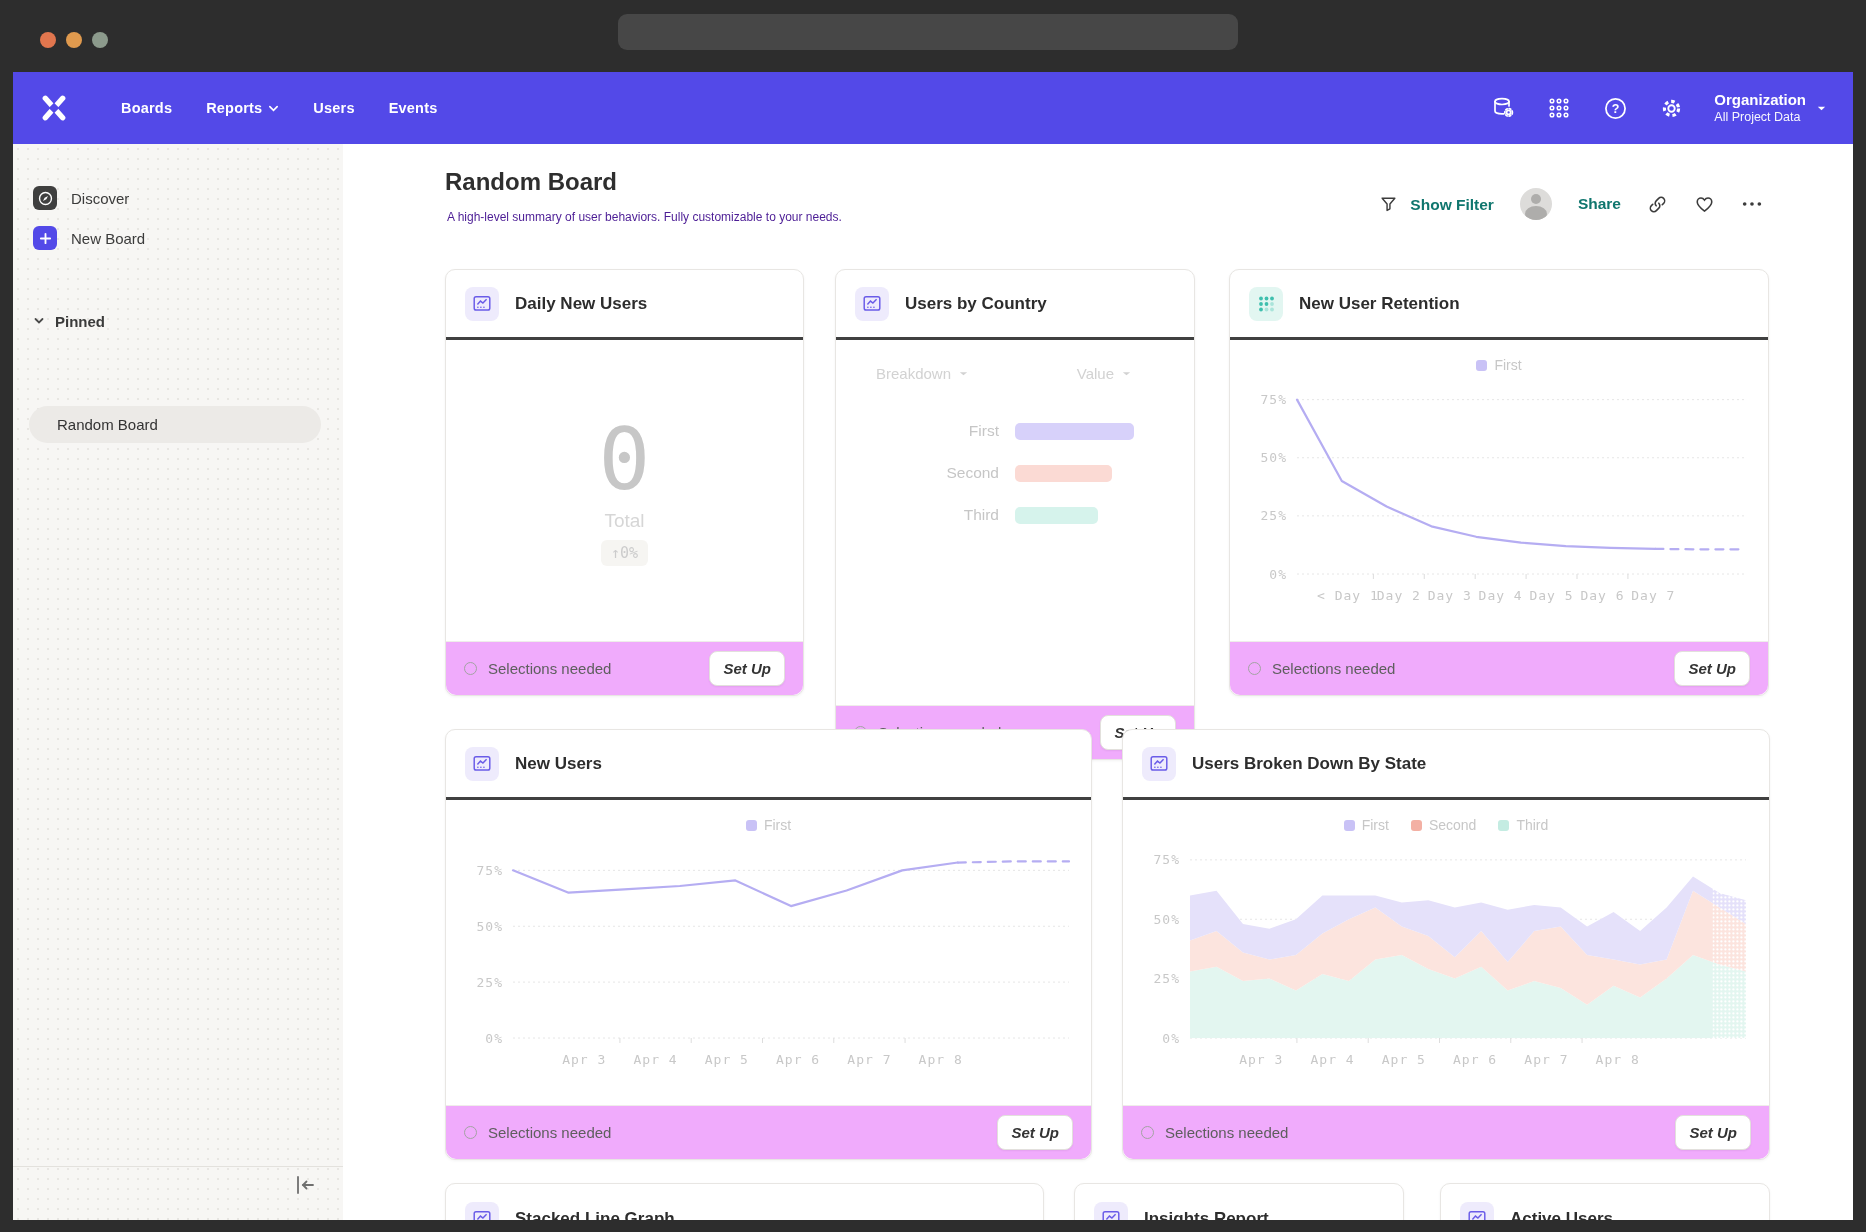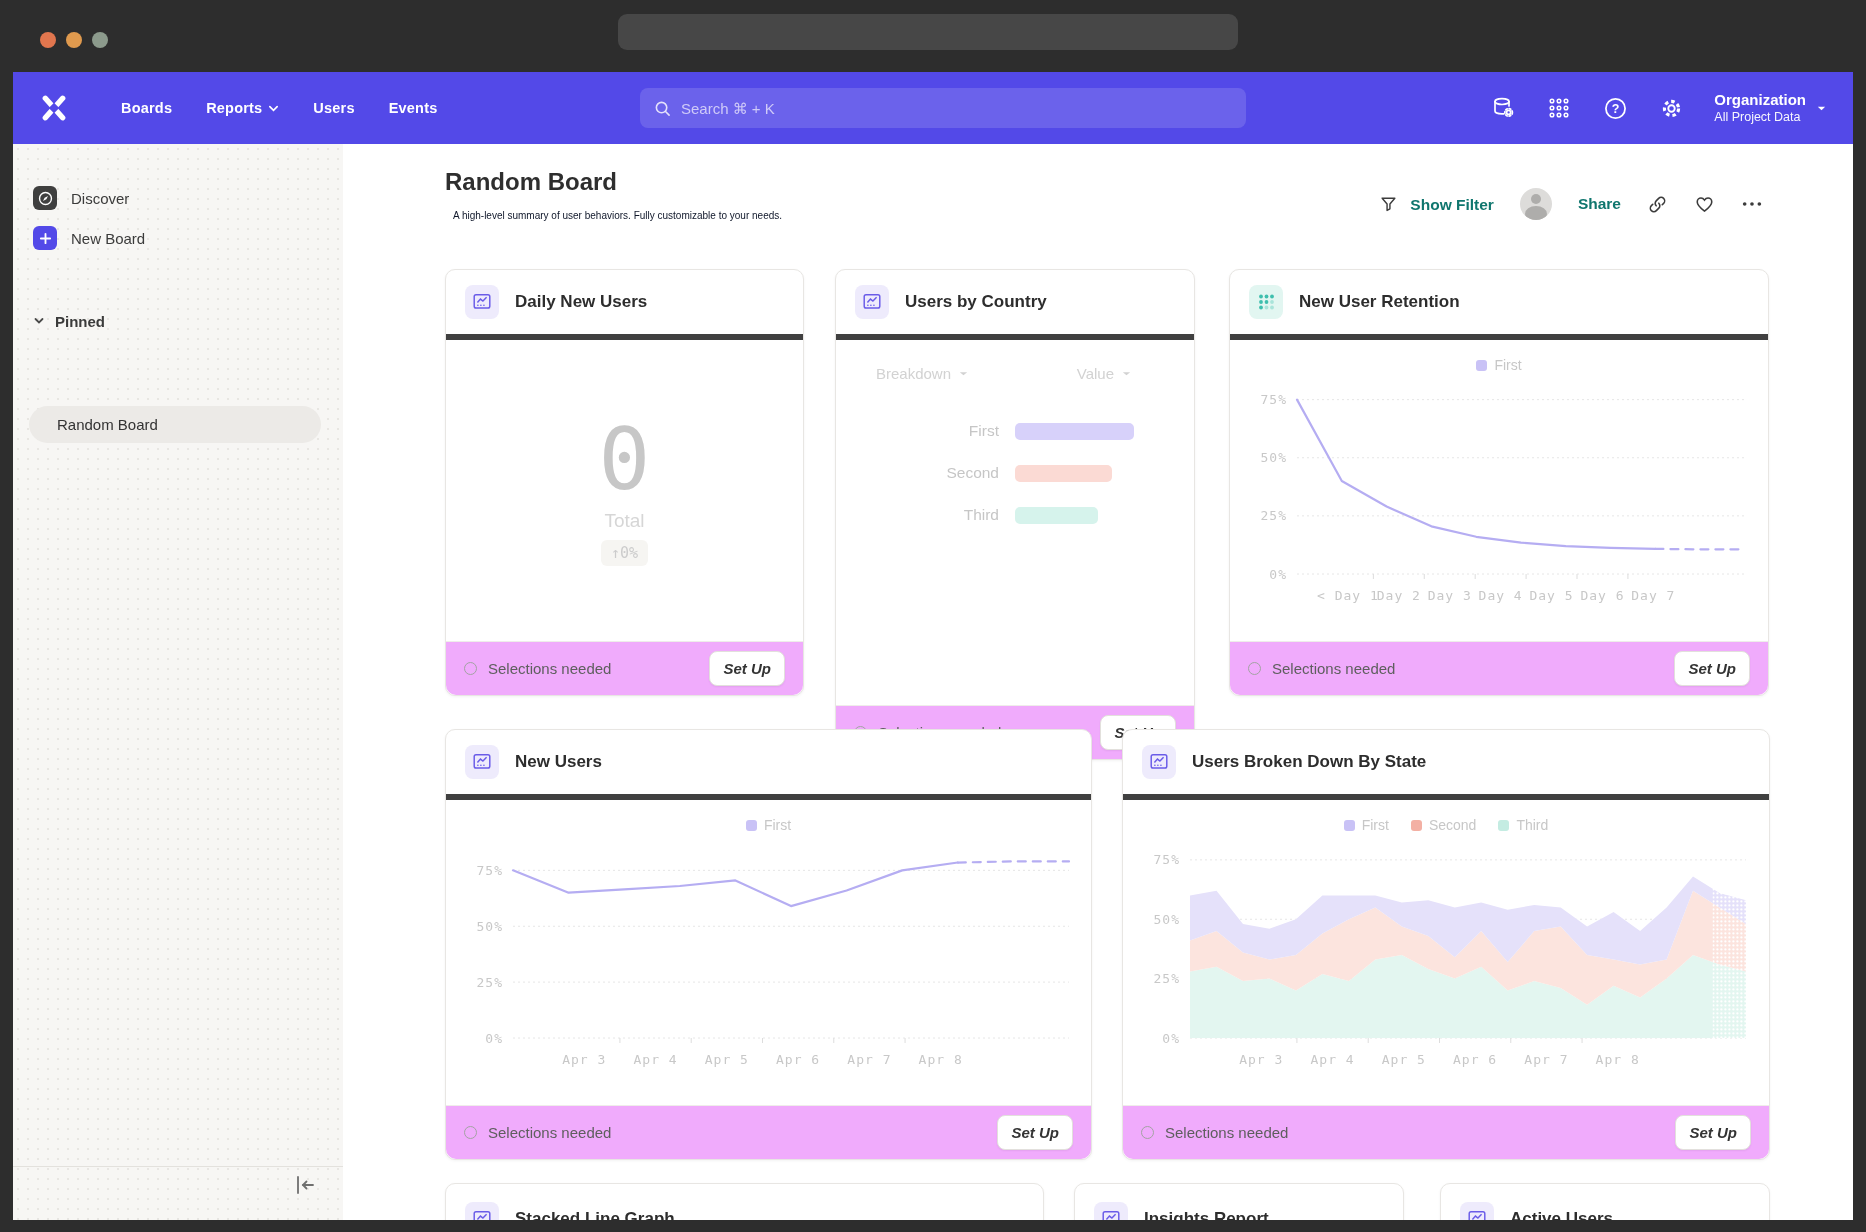--- a/index.html
+++ b/index.html
@@ -39,30 +39,30 @@
   .sb-sq { width:24px; height:24px; border-radius:6px; display:flex; align-items:center; justify-content:center; flex:0 0 auto; }
   .sb-label { font-size:15px; color:#3b3b3b; }
   .sb-section { display:flex; align-items:center; gap:10px; margin:0 20px; height:34px; color:#3f3f3f; cursor:pointer; }
   .sb-section .sb-label { font-weight:600; }
   .sb-pill { position:absolute; left:16px; right:22px; height:37px; background:#eceae7; border-radius:19px; display:flex; align-items:center; padding-left:28px; font-size:15px; color:#333; cursor:pointer; }
   .sb-footer-line { position:absolute; left:0; right:0; top:1022px; border-top:1px solid #e3e1dd; }
   .sb-collapse { position:absolute; left:280px; top:1030px; width:28px; height:24px; cursor:pointer; }
 
   .main { position:absolute; left:330px; top:0; right:0; bottom:0; background:#fff; }
   .board-title { position:absolute; left:102px; top:24px; font-size:24px; font-weight:bold; color:#2e2e2e; }
-  .board-desc { position:absolute; left:110px; top:66px; font-size:10px; color:#0f172a; }
+  .board-desc { position:absolute; left:104px; top:66px; font-size:12px; color:#4c1d95; }
   .board-actions { position:absolute; top:44px; right:90px; display:flex; align-items:center; gap:26px; color:#3f3f3f; }
   .action { display:flex; align-items:flex-end; gap:12px; font-size:15.5px; font-weight:600; color:#0f766e; cursor:pointer; }
   .avatar { width:32px; height:32px; border-radius:50%; background:#dddcda; position:relative; overflow:hidden; cursor:pointer; }
   .avatar:before { content:""; position:absolute; left:11px; top:6px; width:10px; height:10px; border-radius:50%; background:#aeadab; }
   .avatar:after { content:""; position:absolute; left:5px; top:18px; width:22px; height:16px; border-radius:50%; background:#aeadab; }
 
   
   .card { position:absolute; background:#fff; border:1px solid #e8e6e3; border-radius:10px; box-shadow:0 1px 3px rgba(20,20,20,.05); }
-  .card-header { height:70px; display:flex; align-items:center; padding:0 19px; gap:16px; border-bottom:6px solid #404040; }
+  .card-header { height:70px; display:flex; align-items:center; padding:0 19px; gap:16px; border-bottom:3px solid #404040; }
   .card-title { font-size:17px; font-weight:bold; color:#2d2d2d; }
   .tile-icon { width:34px; height:34px; border-radius:8px; background:#eeebfc; display:flex; align-items:center; justify-content:center; flex:0 0 auto; }
   .tile-icon.mint { background:#e2f6f1; }
   .card-footer { position:absolute; left:0; right:0; bottom:0; height:54px; background:#f0abfc; border-top:1px solid #efedea; border-radius:0 0 10px 10px; display:flex; align-items:center; padding:0 18px; gap:11px; }
   .status-circle { width:13px; height:13px; border:1.6px solid #a3a3a3; border-radius:50%; flex:0 0 auto; }
   .status-text { font-size:15px; color:#5e5e5e; }
   .setup-btn { margin-left:auto; background:#fff; border:1px solid #e2e0dc; border-radius:8px; padding:8px 13px; font-size:15px; font-weight:bold; color:#333; box-shadow:0 1px 2px rgba(0,0,0,.06); cursor:pointer; font-family:"Liberation Sans",sans-serif;font-style:italic; }
 
   .chart-body { position:absolute; left:0; right:0; top:71px; bottom:54px; display:flex; flex-direction:column; align-items:center; }
   .legend { margin-top:13px; height:22px; display:flex; align-items:center; gap:22px; font-size:14px; color:#c7c7c7; }
@@ -117,27 +117,20 @@
           <svg width="11" height="11" viewBox="0 0 12 12">
               <path d="M2 4 L6 8 L10 4" stroke="#fff" stroke-width="1.8" fill="none" stroke-linecap="round"></path>
             </svg>
         </span>
         <span class="nav-link">
             <span>Users</span>
           </span>
         <span class="nav-link">
             <span>Events</span>
           </span>
-      </div>
-      <div class="searchpill">
-        <svg width="17" height="17" viewBox="0 0 18 18">
-            <circle cx="8" cy="8" r="5.5" stroke="#e4e1fb" stroke-width="1.7" fill="none"></circle>
-            <path d="M12.2 12.2 L16 16" stroke="#e4e1fb" stroke-width="1.7" stroke-linecap="round"></path>
-          </svg>
-        <input readonly="" placeholder="Search ⌘ + K" style="">
       </div>
       <div class="nav-right">
         <span class="nav-ic">
           <svg width="24" height="24" viewBox="0 0 24 24" fill="none" stroke="#fff" stroke-width="1.7" stroke-linecap="round">
             <ellipse cx="11" cy="5.6" rx="7" ry="2.9"></ellipse>
             <path d="M4 5.6 V15 c0 1.6 3.1 2.9 7 2.9 .6 0 1.2 0 1.8-.1"></path>
             <path d="M18 5.6 V10"></path>
             <circle cx="17.6" cy="16.4" r="2"></circle>
             <circle cx="17.6" cy="16.4" r="3.8" stroke-dasharray="1.7 1.9"></circle>
           </svg>

